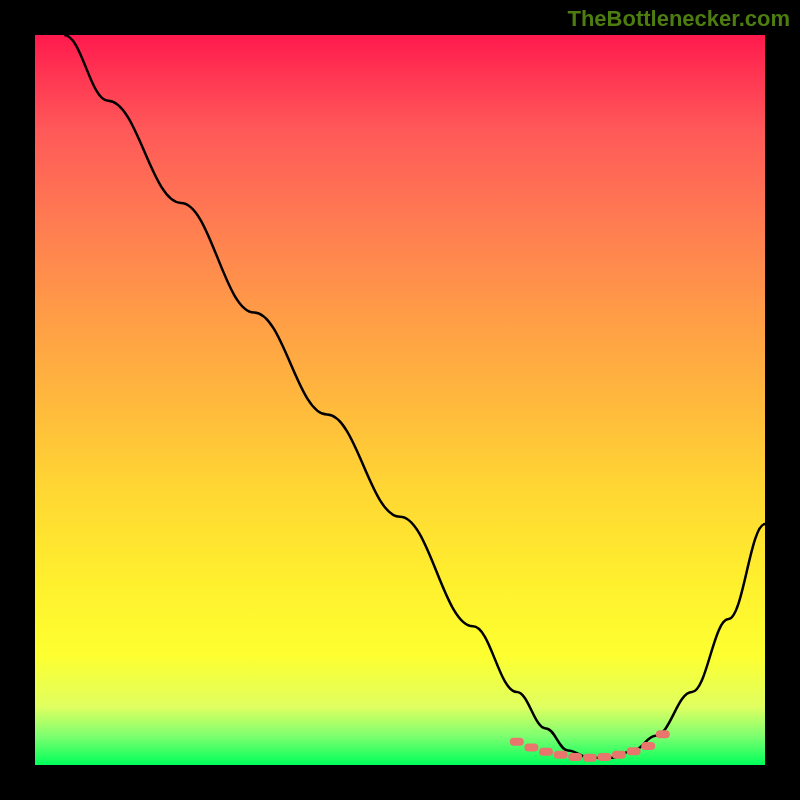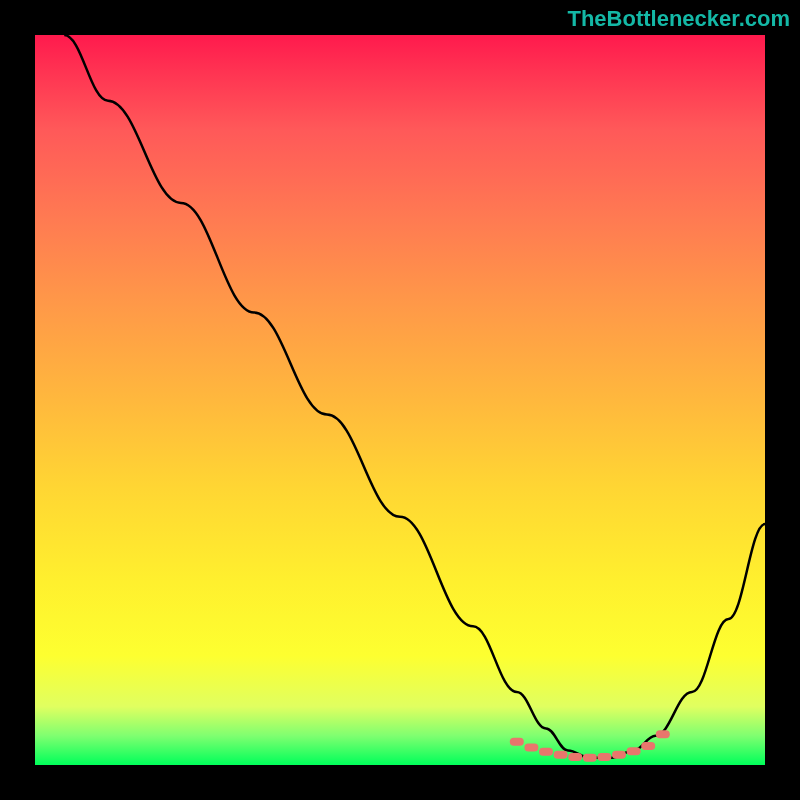--- a/index.html
+++ b/index.html
@@ -8,21 +8,21 @@
     width: 800px;
     height: 800px;
     background: #000;
     position: relative;
     font-family: Arial, sans-serif;
   }
   .watermark {
     position: absolute;
     top: 6px;
     right: 10px;
-    color: #14b8a6;
+    color: #4d7c0f;
     font-size: 22px;
     font-weight: bold;
     z-index: 10;
   }
   .chart-area {
     position: absolute;
     left: 35px;
     top: 35px;
     width: 730px;
     height: 730px;

